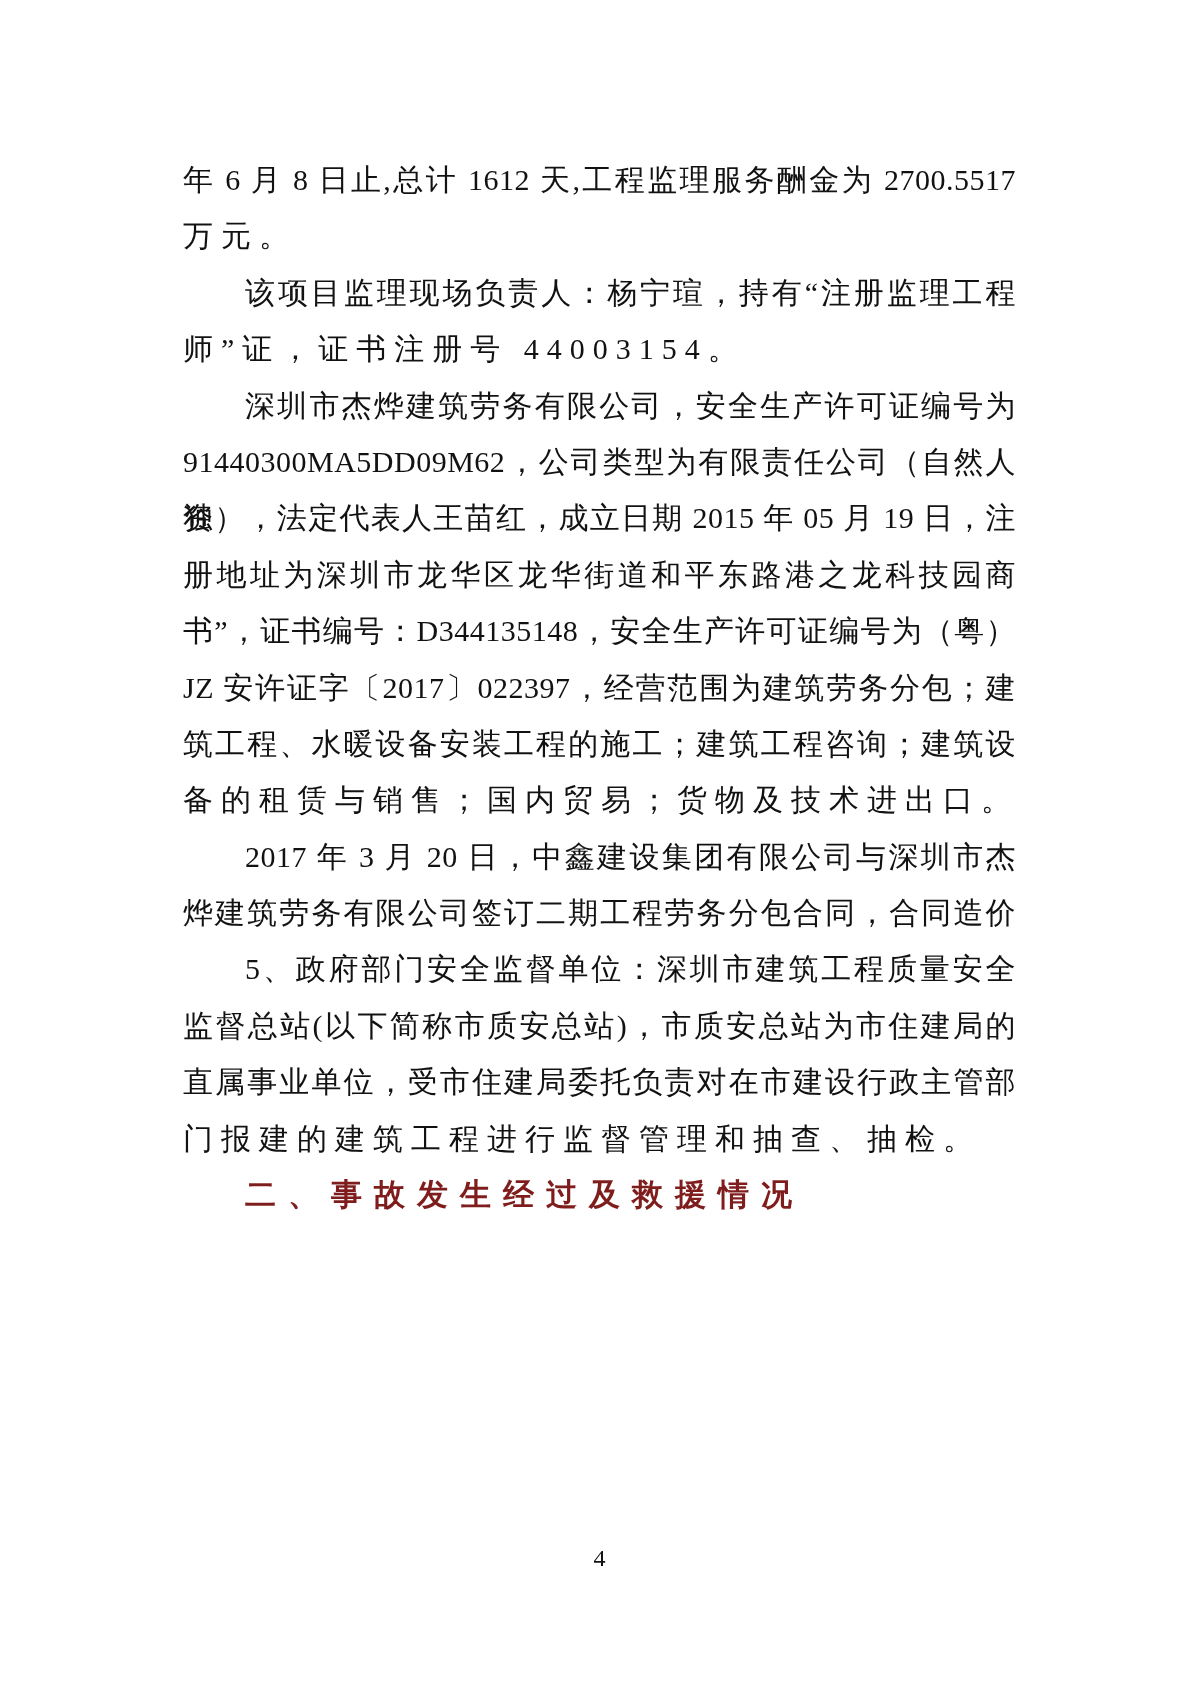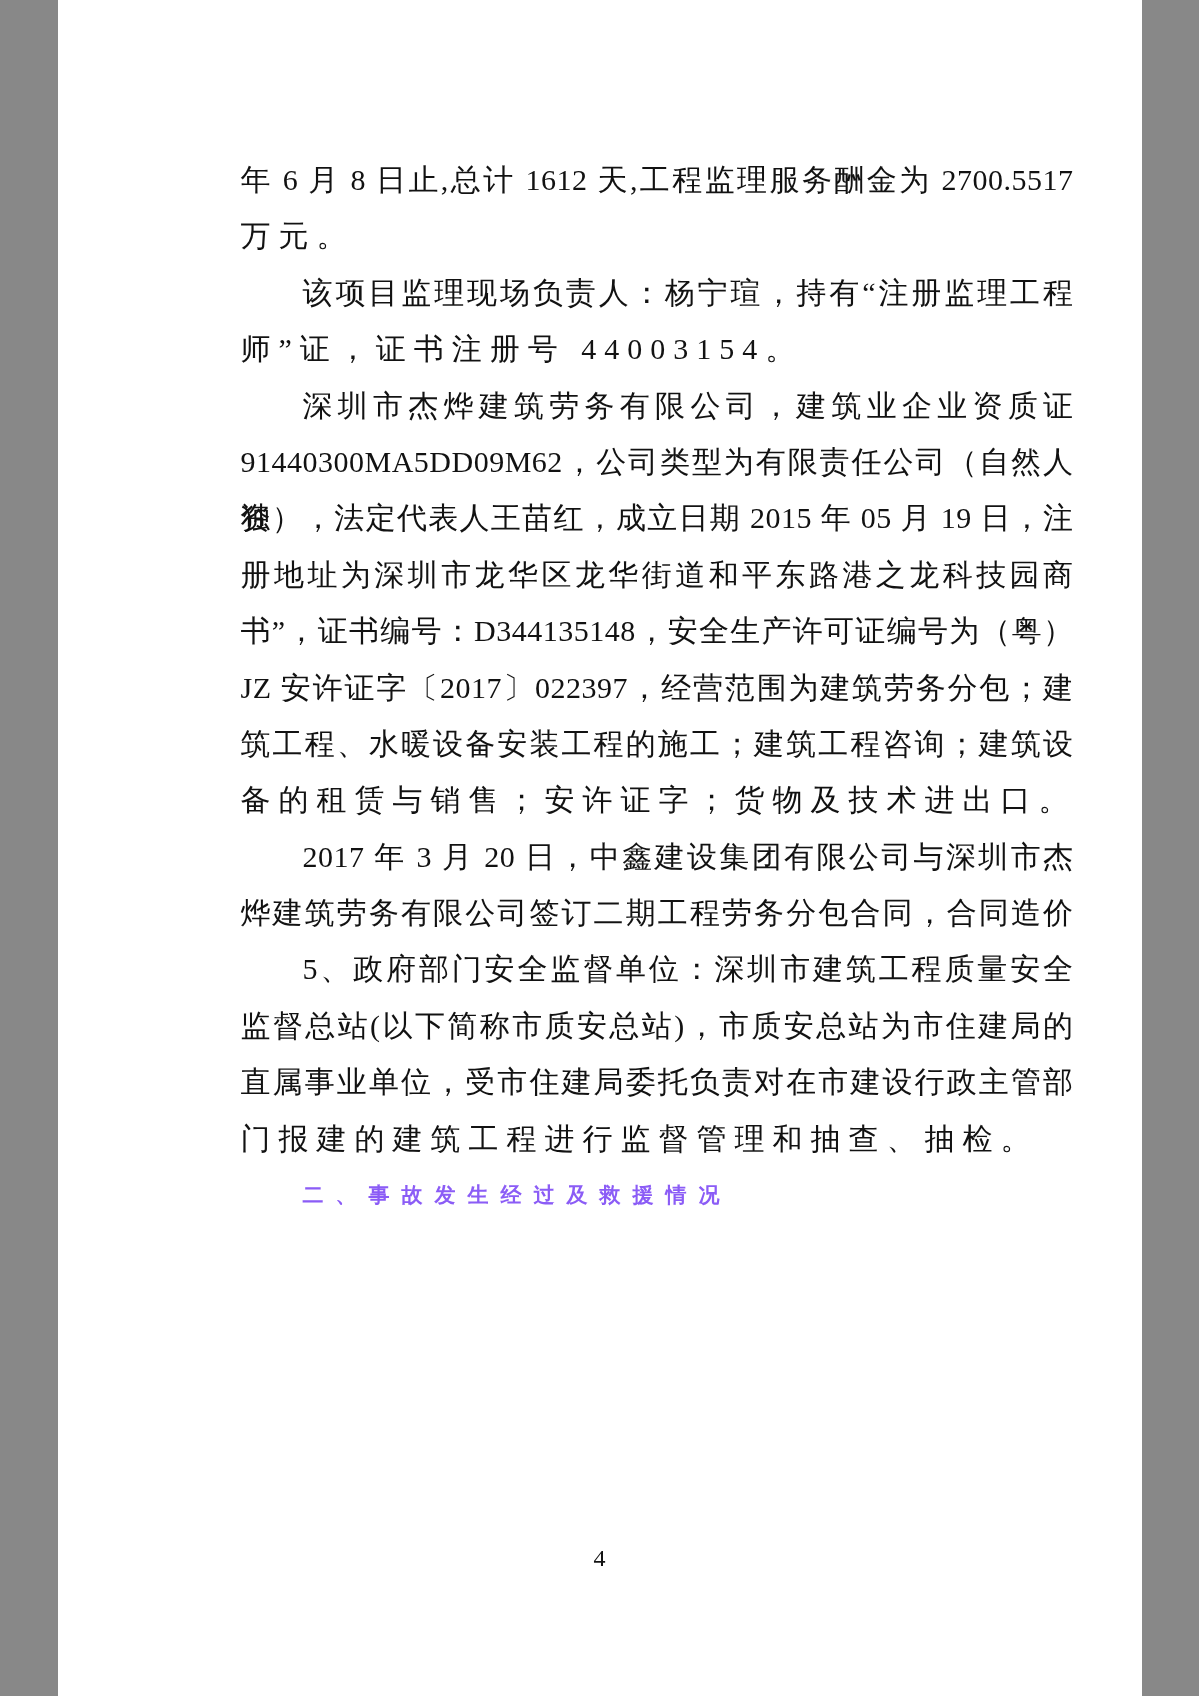--- a/index.html
+++ b/index.html
@@ -2,21 +2,21 @@
 <html><head>
 <meta charset="utf-8">
 <style>
   html, body {
     margin: 0;
     padding: 0;
     background: #888;
   }
   .page {
     position: relative;
-    width: 1084px;
+    width: 1199px;
     height: 1696px;
     margin: 0 auto;
     background: #ffffff;
     overflow: hidden;
     font-family: "Liberation Serif", "DejaVu Serif", serif;
     color: #121212;
   }
   .page-body {
     position: absolute;
     left: 183px;
@@ -37,23 +37,23 @@
     text-align: justify;
     text-align-last: justify;
     text-justify: inter-character;
   }
   .text-line.indent {
     padding-left: 62px;
   }
   .text-line.bold {
     font-family: "Liberation Sans", "DejaVu Sans", sans-serif;
     font-weight: 700;
-    font-size: 21px;
+    font-size: 31px;
     letter-spacing: 12px;
-    color: #8b5cf6;
+    color: #7f1d1d;
   }
   .page-number {
     position: absolute;
     left: 0;
     right: 0;
     top: 1545px;
     text-align: center;
     font-size: 24px;
     letter-spacing: 0;
     color: #121212;
@@ -61,28 +61,28 @@
 </style>
 </head>
 <body>
 
 <div class="page">
   <div class="page-body" id="page-body">
       <div class="text-line fill">年 6 月 8 日止,总计 1612 天,工程监理服务酬金为 2700.5517</div>
       <div class="text-line">万元。</div>
       <div class="text-line indent fill">该项目监理现场负责人：杨宁瑄，持有“注册监理工程</div>
       <div class="text-line">师”证，证书注册号 44003154。</div>
-      <div class="text-line indent fill">深圳市杰烨建筑劳务有限公司，建筑业企业资质证</div>
+      <div class="text-line indent fill">深圳市杰烨建筑劳务有限公司，安全生产许可证编号为</div>
       <div class="text-line fill">91440300MA5DD09M62，公司类型为有限责任公司（自然人独</div>
       <div class="text-line fill">资），法定代表人王苗红，成立日期 2015 年 05 月 19 日，注</div>
       <div class="text-line fill">册地址为深圳市龙华区龙华街道和平东路港之龙科技园商</div>
       <div class="text-line fill">书”，证书编号：D344135148，安全生产许可证编号为（粤）</div>
       <div class="text-line fill">JZ 安许证字〔2017〕022397，经营范围为建筑劳务分包；建</div>
       <div class="text-line fill">筑工程、水暖设备安装工程的施工；建筑工程咨询；建筑设</div>
-      <div class="text-line">备的租赁与销售；安许证字；货物及技术进出口。</div>
+      <div class="text-line">备的租赁与销售；国内贸易；货物及技术进出口。</div>
       <div class="text-line indent fill">2017 年 3 月 20 日，中鑫建设集团有限公司与深圳市杰</div>
       <div class="text-line fill">烨建筑劳务有限公司签订二期工程劳务分包合同，合同造价</div>
       <div class="text-line indent fill">5、政府部门安全监督单位：深圳市建筑工程质量安全</div>
       <div class="text-line fill">监督总站(以下简称市质安总站)，市质安总站为市住建局的</div>
       <div class="text-line fill">直属事业单位，受市住建局委托负责对在市建设行政主管部</div>
       <div class="text-line">门报建的建筑工程进行监督管理和抽查、抽检。</div>
       <div class="text-line indent bold">二、事故发生经过及救援情况</div>
     </div>
   <div class="page-number">4</div>
 </div>

